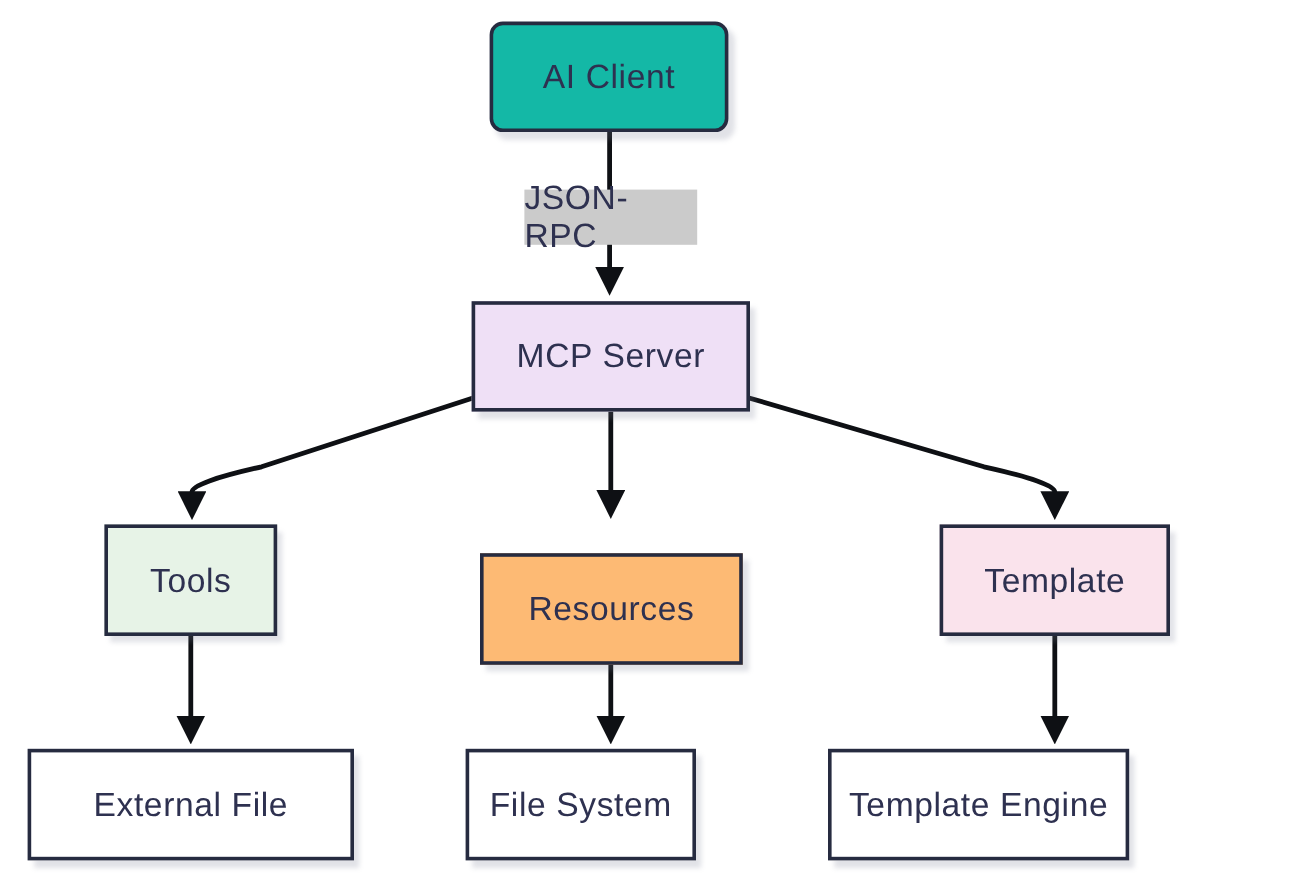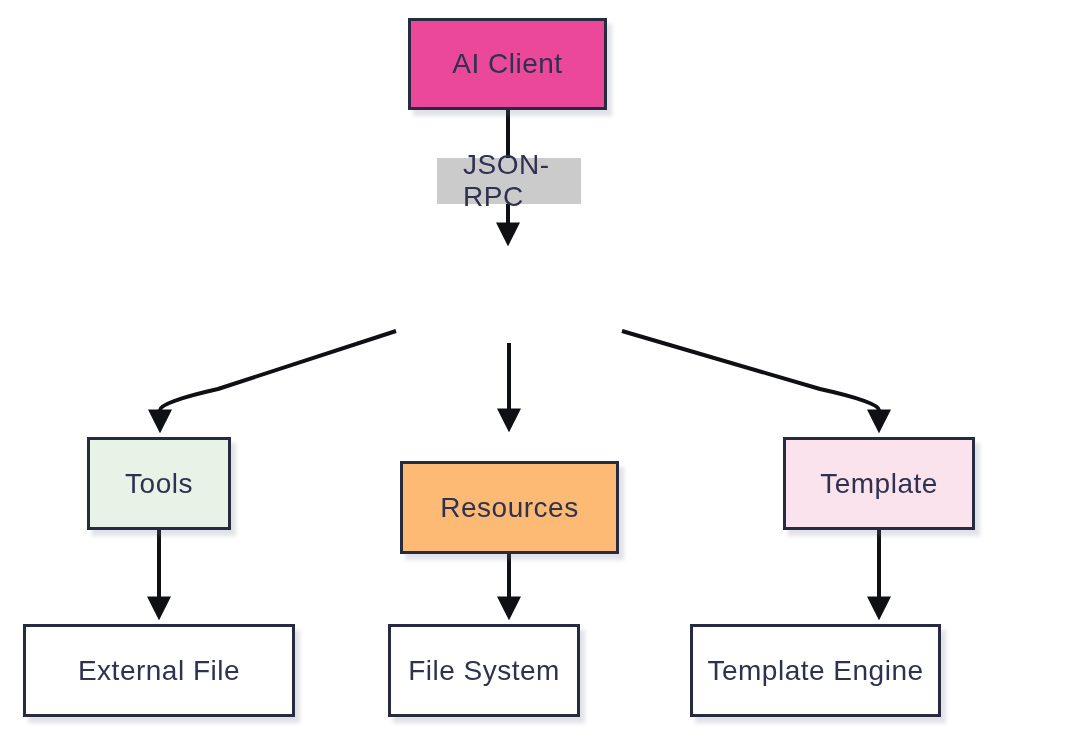--- a/index.html
+++ b/index.html
@@ -60,21 +60,21 @@
   }
   
   .n-ai-client        { left: 408px; top: 18px;  width: 199px; height: 92px; }
   .n-mcp-server       { left: 393px; top: 251px; width: 232px; height: 92px; }
   .n-tools            { left: 87px;  top: 437px; width: 144px; height: 93px; }
   .n-resources        { left: 400px; top: 437px; width: 219px; height: 93px; }
   .n-prompts          { left: 783px; top: 437px; width: 192px; height: 93px; }
   .n-external-apis    { left: 23px;  top: 624px; width: 272px; height: 93px; }
   .n-file-system      { left: 388px; top: 624px; width: 192px; height: 93px; }
   .n-template-engine  { left: 690px; top: 624px; width: 251px; height: 93px; }
-  .l-json-rpc         { left: 437px; top: 158px; width: 144px; height: 46px; padding-left: 26px; }
+  .l-json-rpc         { left: 437px; top: 158px; width: 144px; height: 46px; }
 </style>
 </head>
 <body>
 
 <div class="canvas">
 
   <svg class="edges" viewBox="0 0 1080 744" xmlns="http://www.w3.org/2000/svg">
     <defs>
       <marker id="arrow" viewBox="0 0 10 10" refX="1.5" refY="5" markerWidth="6" markerHeight="6" orient="auto">
         <path class="arrowhead" d="M 0 0 L 10 5 L 0 10 Z"></path>
@@ -82,28 +82,31 @@
     </defs>
     <path class="edge" d="M 508 110 L 508 226" marker-end="url(#arrow)"></path>
     <path class="edge" d="M 396 331 L 218 389 Q 160 402 160 410 L 160 413" marker-end="url(#arrow)"></path>
     <path class="edge" d="M 509 343 L 509 412" marker-end="url(#arrow)"></path>
     <path class="edge" d="M 622 331 L 820 389 Q 879 402 879 410 L 879 413" marker-end="url(#arrow)"></path>
     <path class="edge" d="M 159 530 L 159 600" marker-end="url(#arrow)"></path>
     <path class="edge" d="M 509 530 L 509 600" marker-end="url(#arrow)"></path>
     <path class="edge" d="M 879 530 L 879 600" marker-end="url(#arrow)"></path>
   </svg>
 
-  <div class="node n-ai-client" style="background-color: #ec4899;">
+  <div class="node n-ai-client" style="background-color: #14b8a6; border-radius: 11px;">
     <span>AI Client</span>
   </div>
 
   <div class="edge-label l-json-rpc">
     <span>JSON-RPC</span>
   </div>
 
+  <div class="node n-mcp-server" style="background-color: rgb(239, 224, 246);">
+    <span>MCP Server</span>
+  </div>
 
   <div class="node n-tools" style="background-color: rgb(231, 243, 231);">
     <span>Tools</span>
   </div>
 
   <div class="node n-resources" style="background-color: #fdba74; margin-top: 24px;">
     <span>Resources</span>
   </div>
 
   <div class="node n-prompts" style="background-color: rgb(250, 227, 236);">

